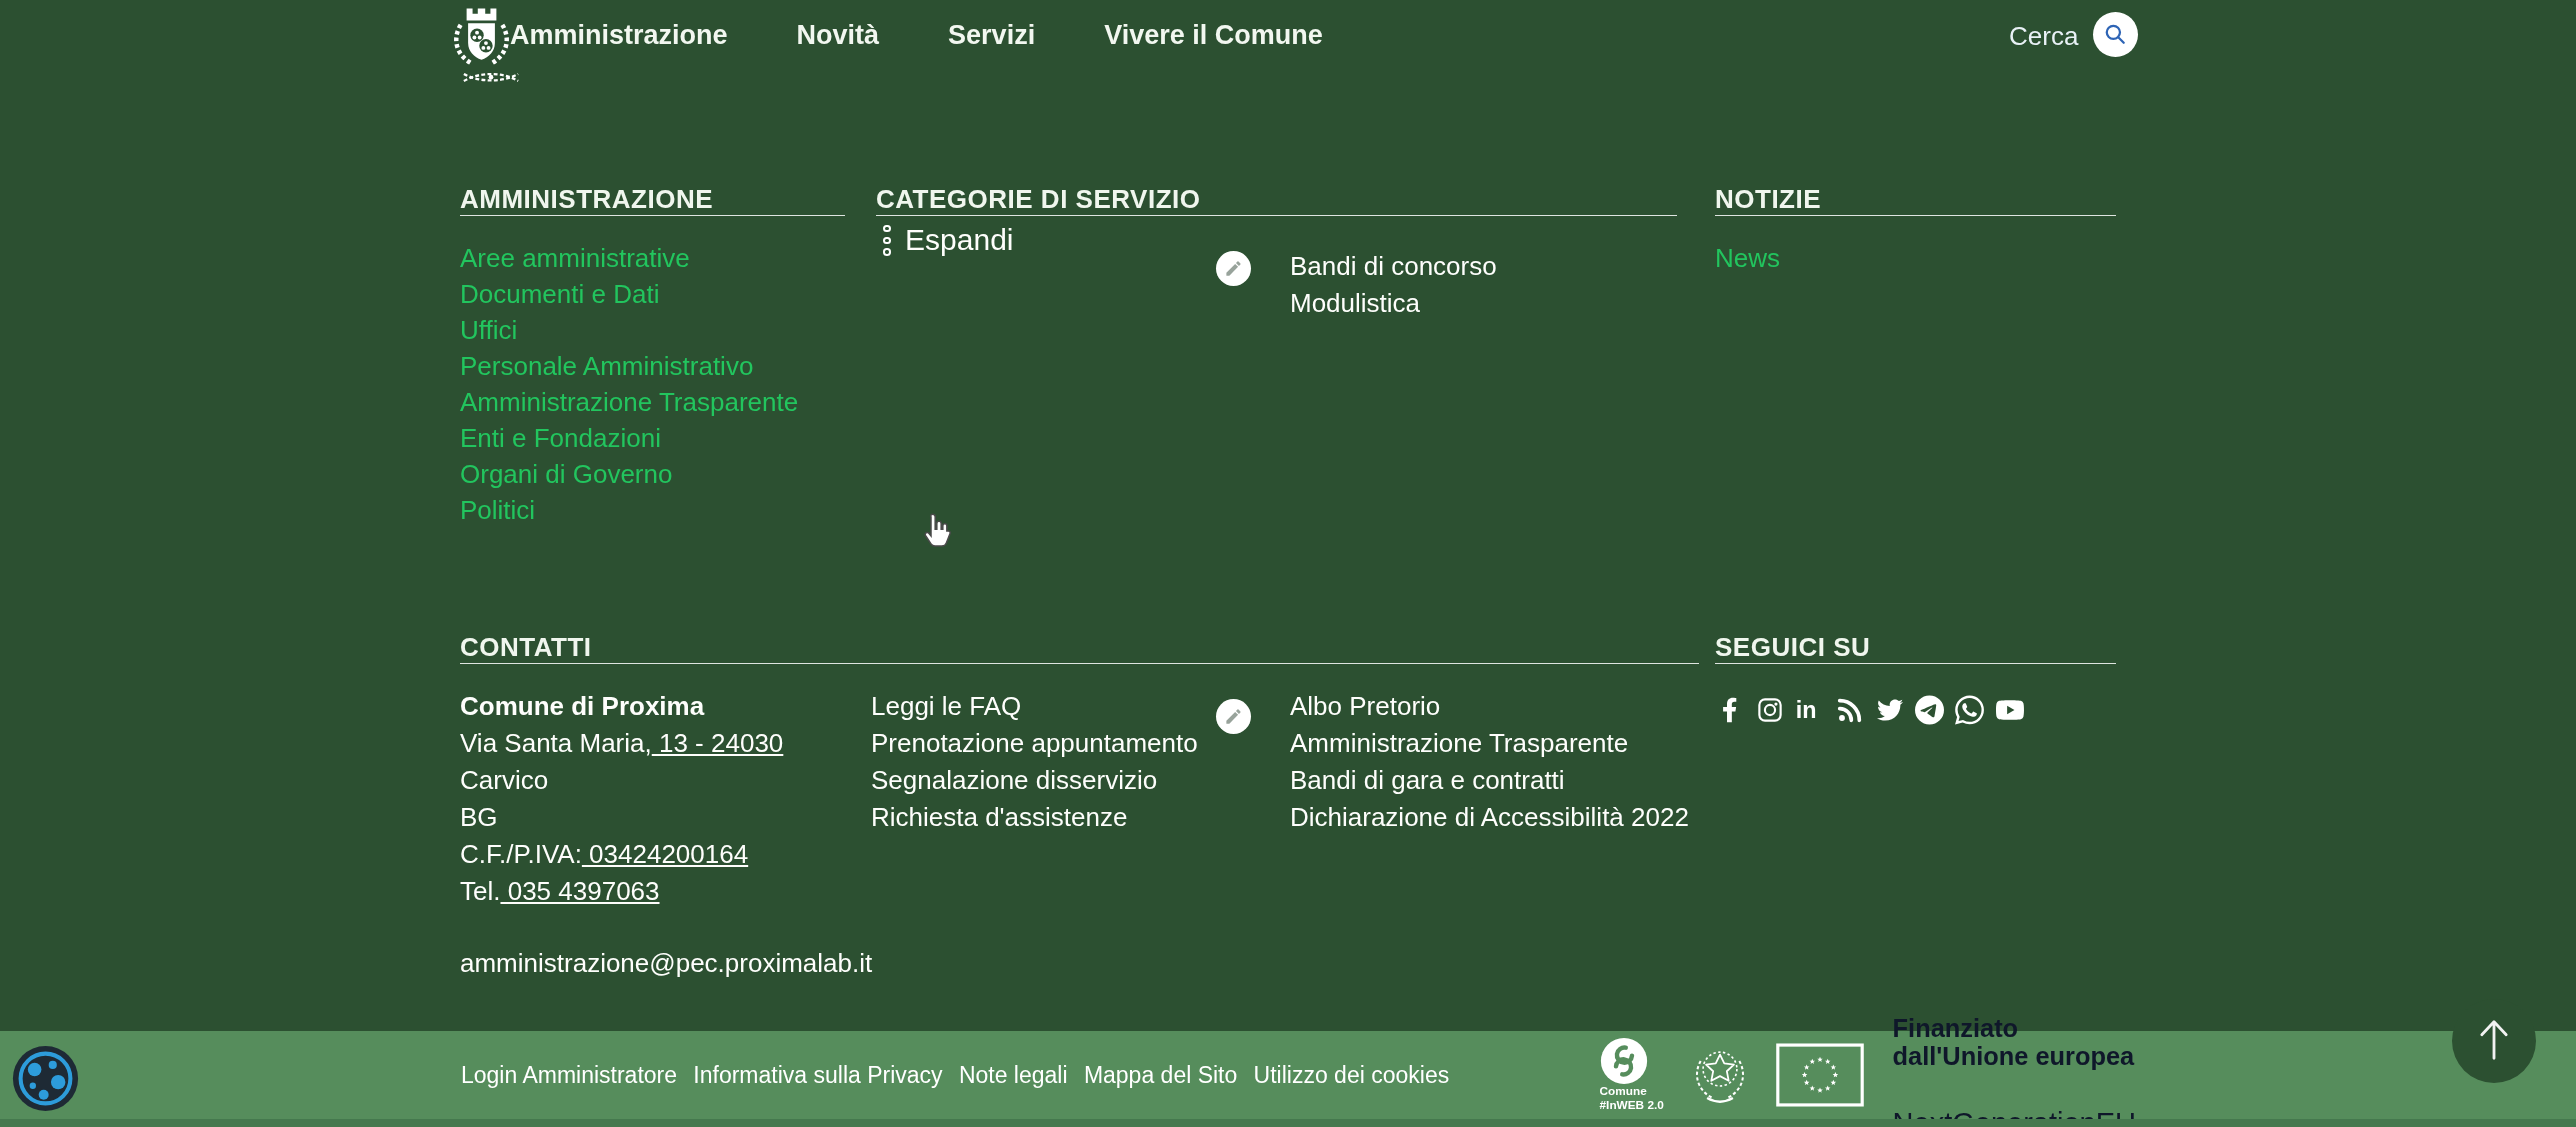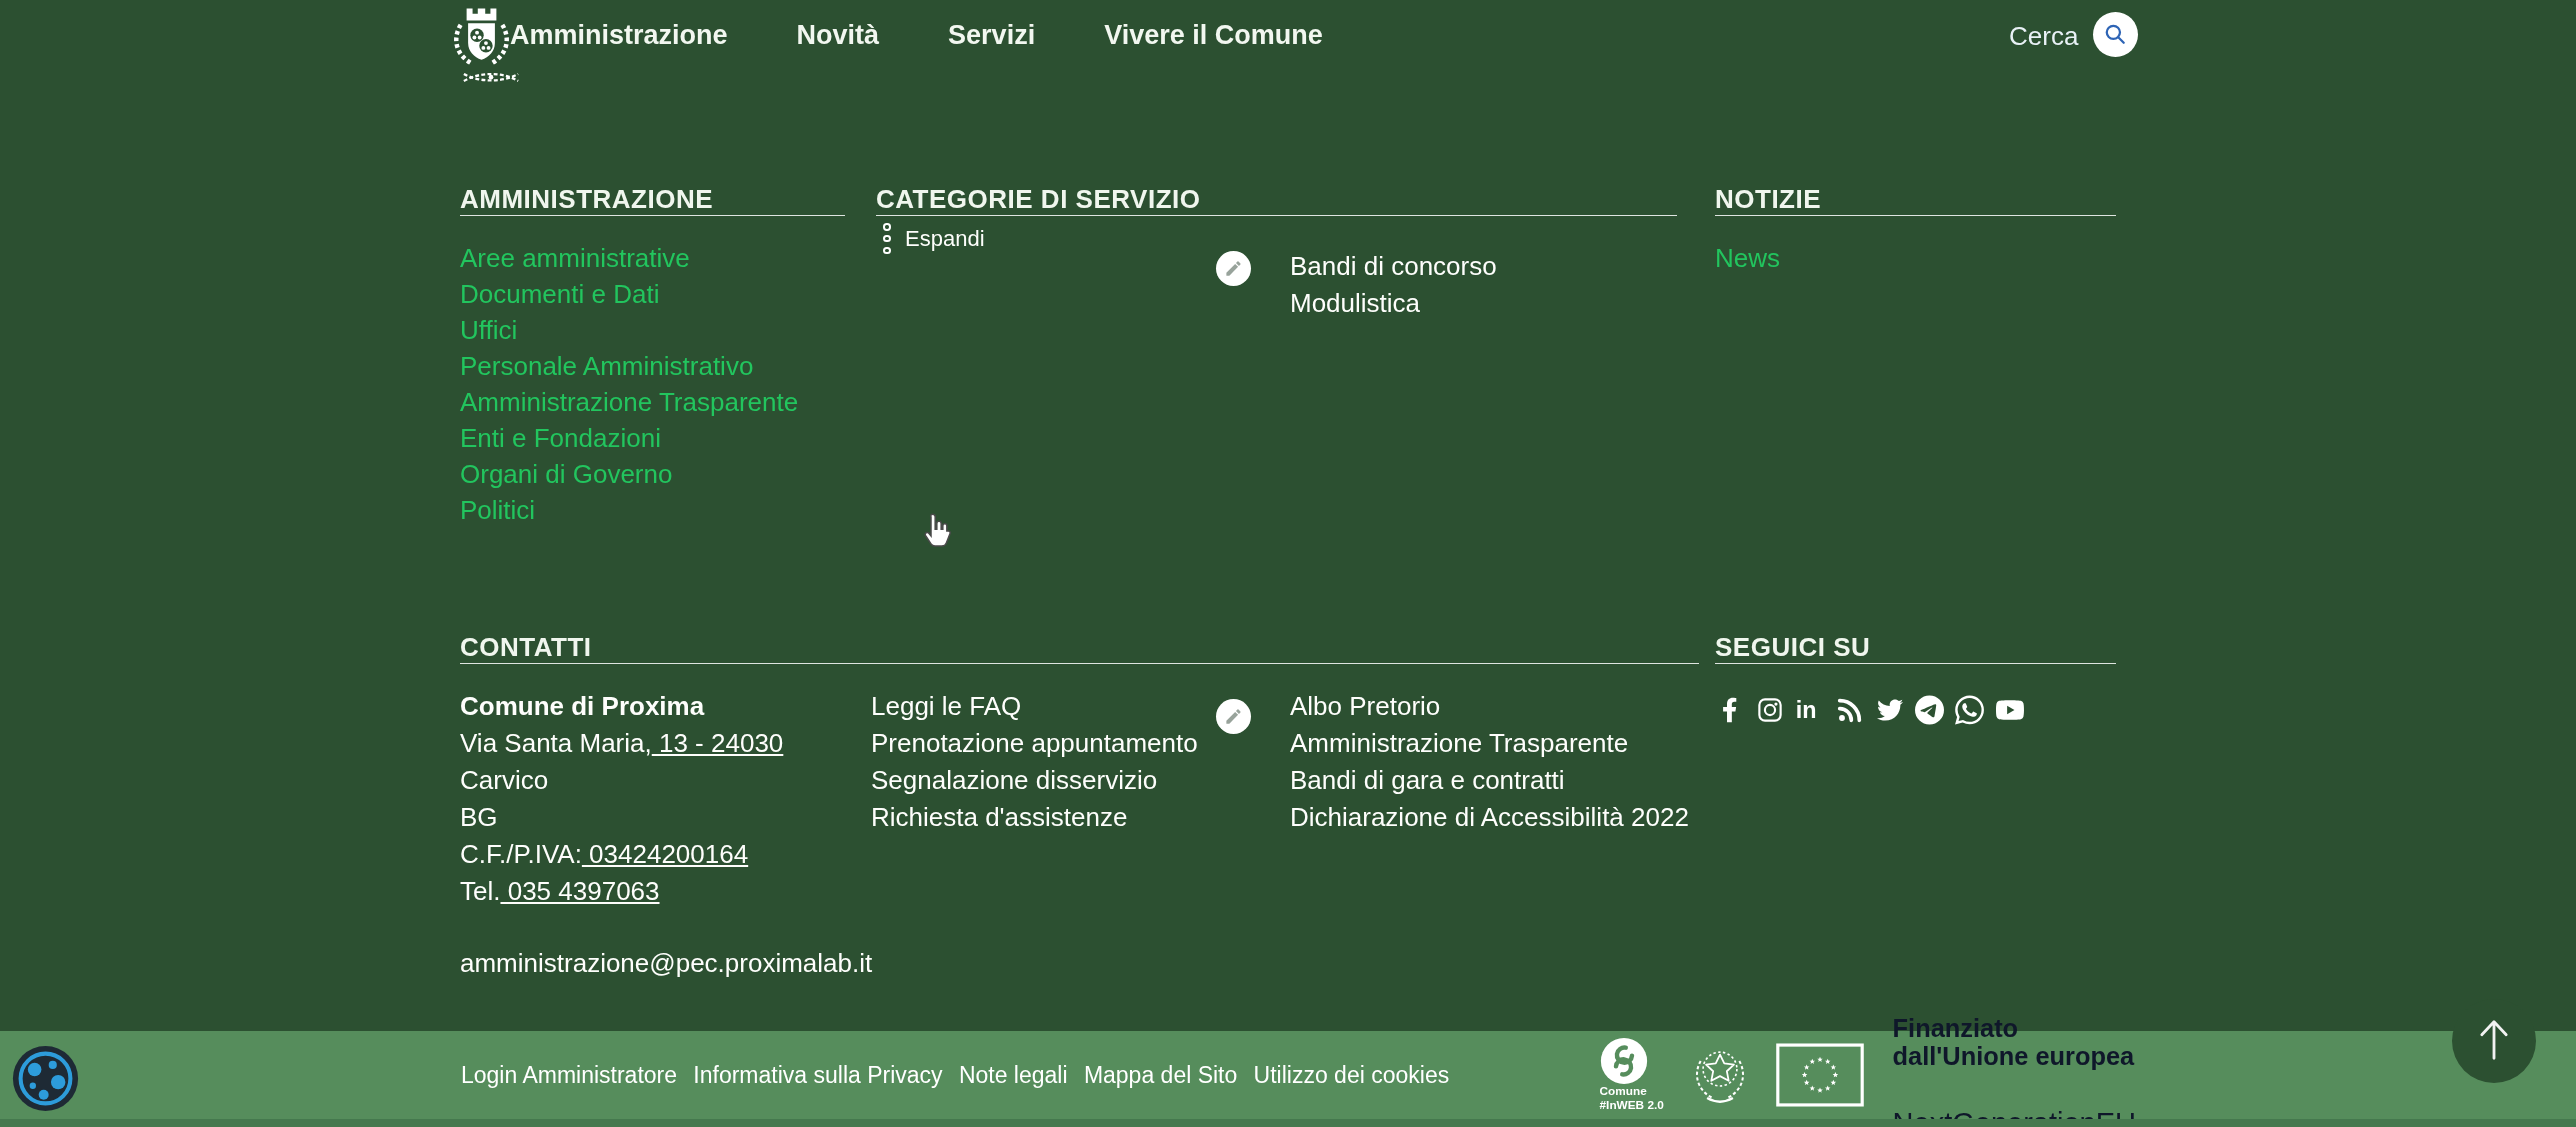--- a/index.html
+++ b/index.html
@@ -31,21 +31,21 @@
 
   .flist { margin-top:23.6px; display:flex; flex-direction:column; width:max-content; }
   .flist a { color:#22c55e; font-size:26px; line-height:36px; text-decoration:none; white-space:nowrap; }
   .flist.lh45 a { line-height:41px; }
   a.hovered { text-decoration:underline; }
 
   .cat-list { margin-left:11px; }
   .expand-row { display:flex; align-items:center; gap:14.5px; margin-top:7.3px; margin-left:7.3px; }
   .dots-v { display:flex; flex-direction:column; gap:4.5px; }
   .dots-v i { width:7.3px; height:7.3px; border:2.3px solid #fff; border-radius:50%; display:block; }
-  .expand-row a { color:#fefefc; font-size:22px; text-decoration:none; }
+  .expand-row a { color:#fefefc; font-size:30px; text-decoration:none; }
 
   .pencil-badge { position:absolute; width:35px; height:35px; border-radius:50%; background:#ffffff;
     display:flex; align-items:center; justify-content:center; }
   .pencil-cat { left:340px; top:67px; }
   .pencil-contatti { left:756px; top:67px; }
   .cat-extra { position:absolute; left:414px; top:64px; display:flex; flex-direction:column; }
   .cat-extra a { color:#fefefc; font-size:26px; line-height:37px; text-decoration:none; white-space:nowrap; }
 
   
   .contact-col { position:absolute; top:56px; font-size:26px; line-height:37px; color:#fefefc; }

